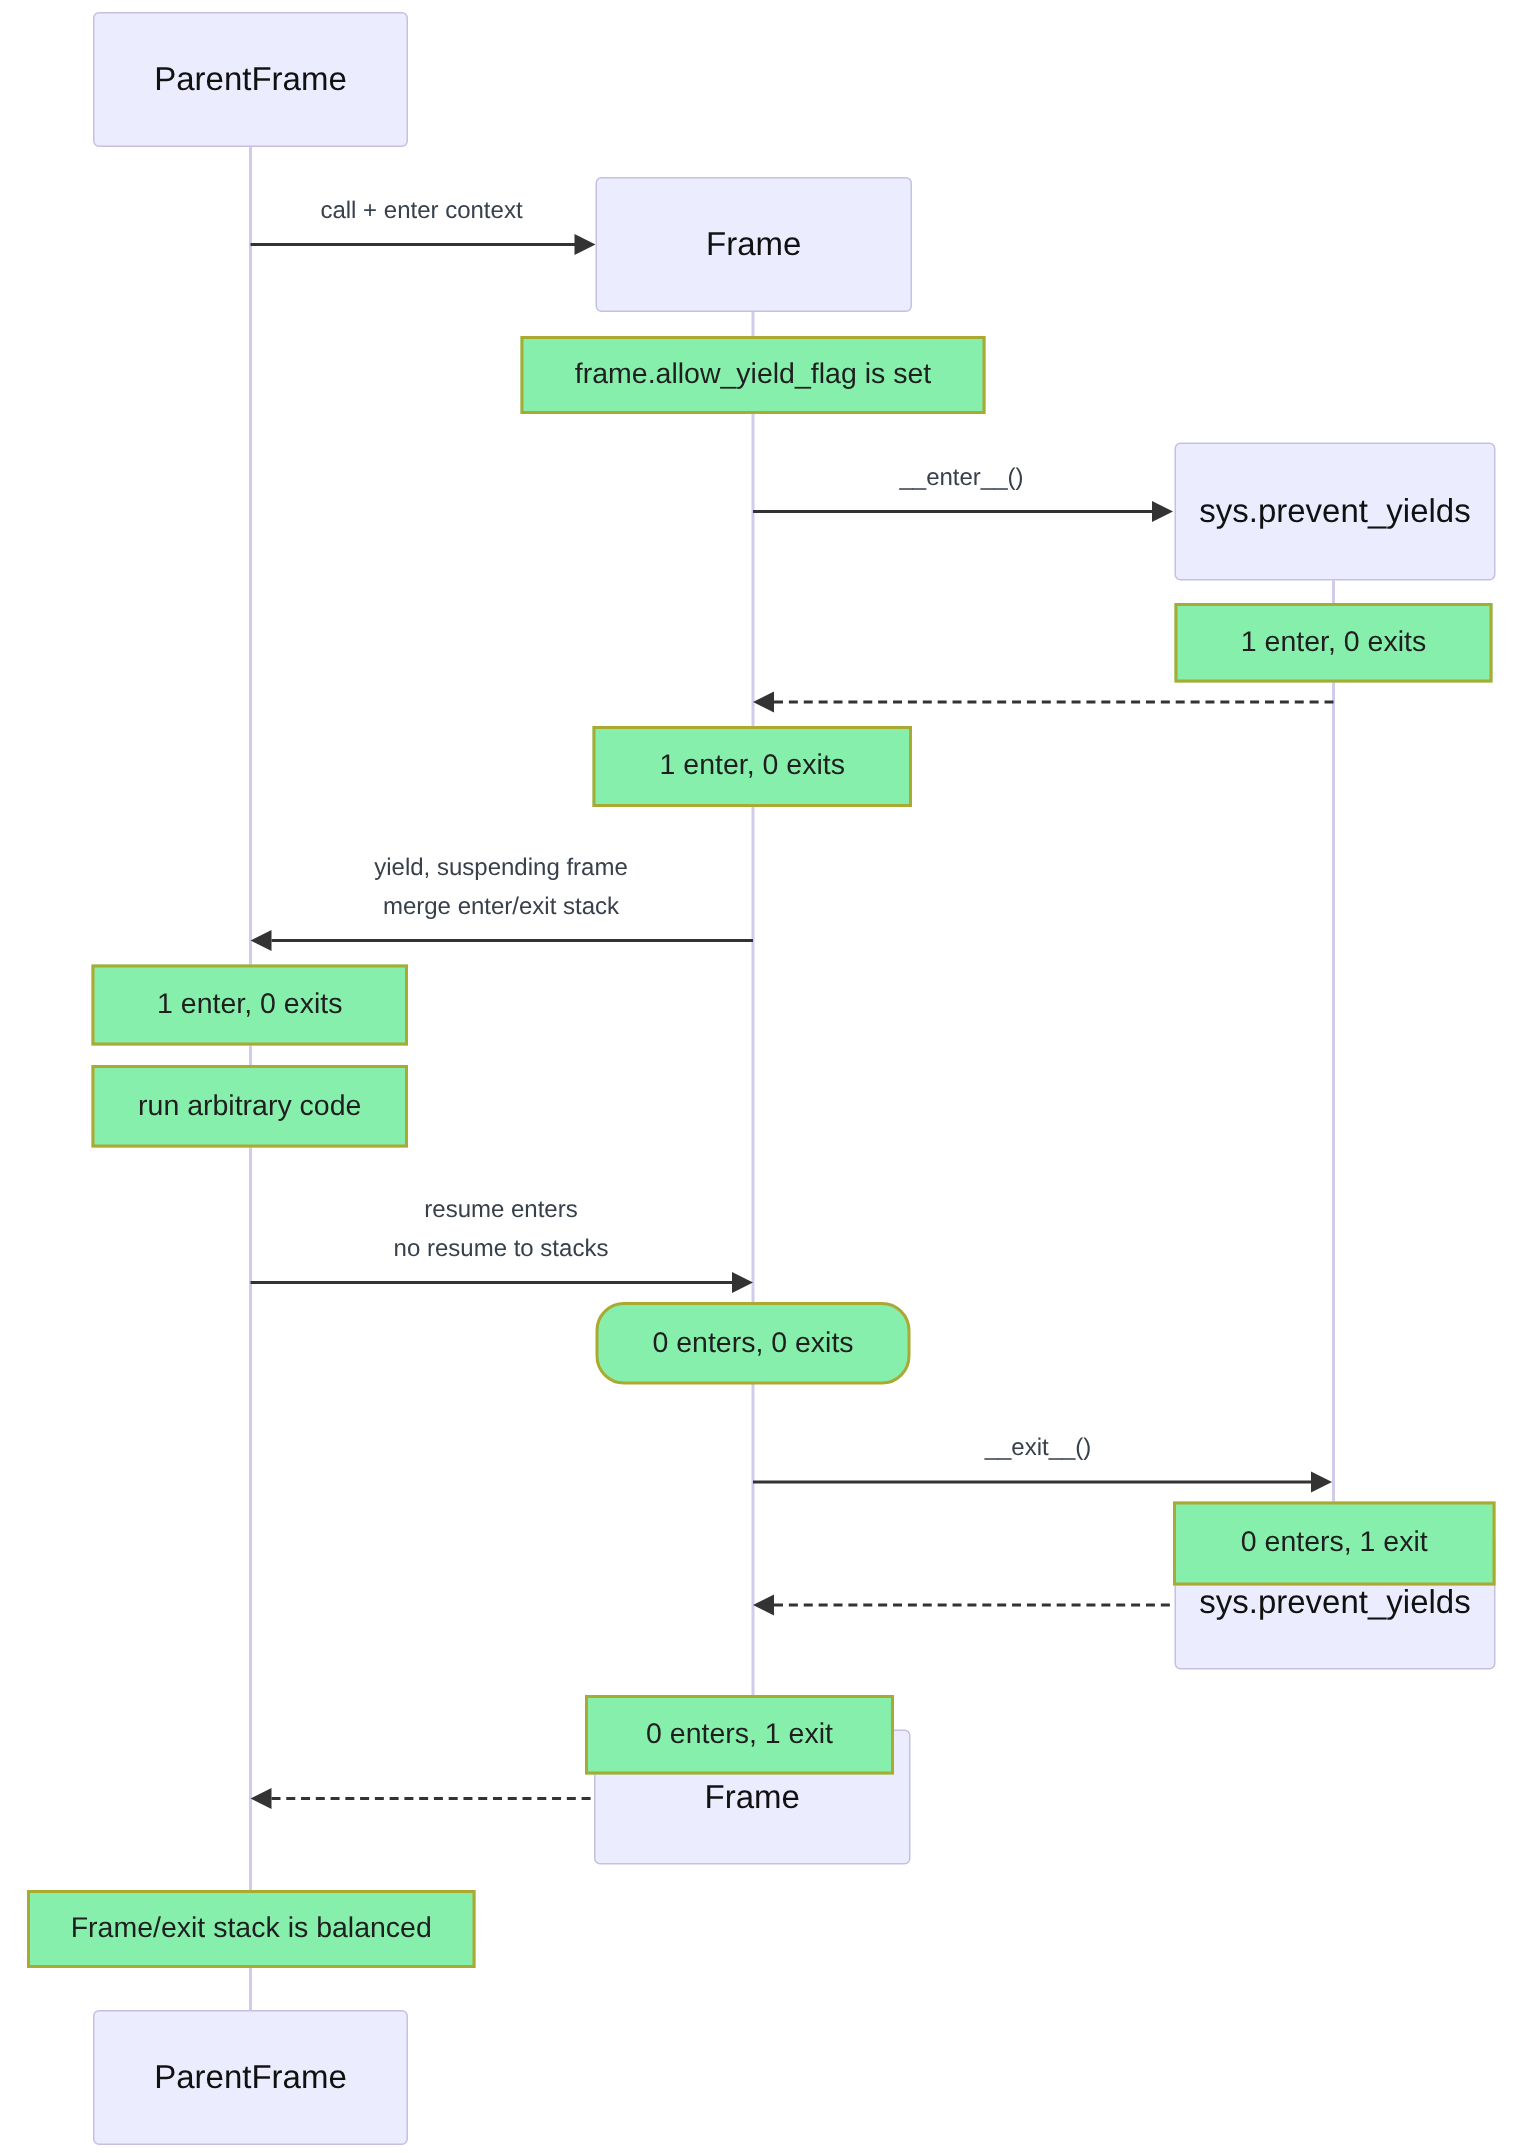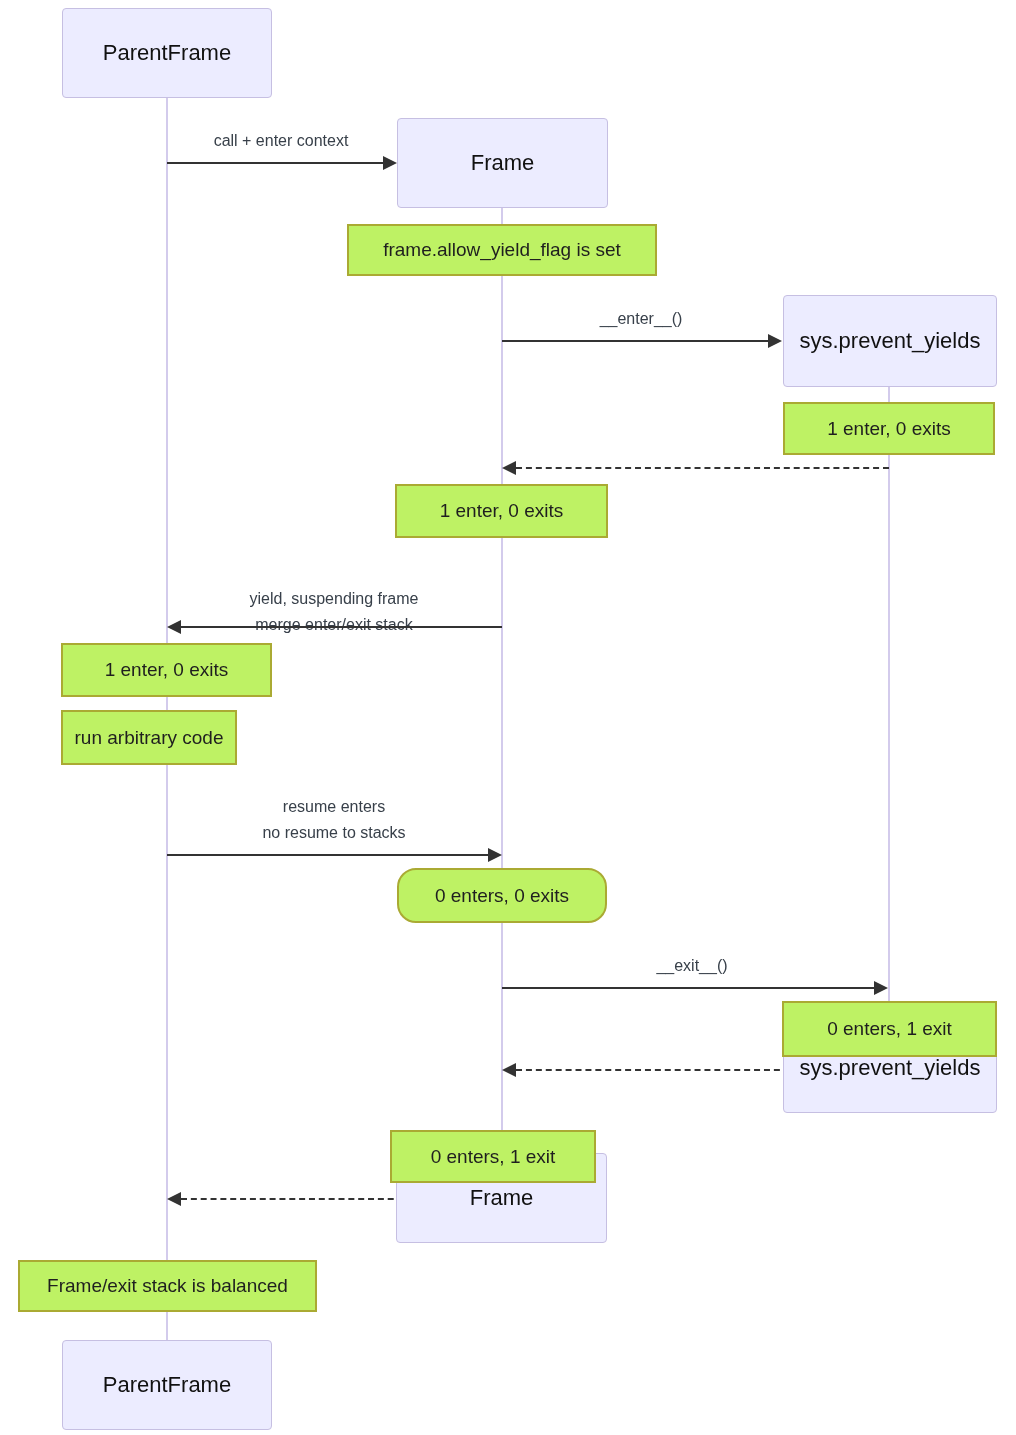--- a/index.html
+++ b/index.html
@@ -37,21 +37,21 @@
   .head.right{border-left:14px solid #333333;}
   .head.left{border-right:14px solid #333333;}
   .msg-label{
     position:absolute;z-index:2;
     transform:translateX(-50%);
     color:#38404a;font-size:16px;line-height:26px;
     text-align:center;white-space:nowrap;
   }
   .note{
     position:absolute;z-index:4;
-    background:#bef264;
+    background:#86efac;
     border:2px solid #aaaa33;
     display:flex;align-items:center;justify-content:center;
     color:#1f1f1f;font-size:19px;
     box-sizing:border-box;white-space:nowrap;
   }
 </style>
 </head>
 <body>
 
 <div id="canvas">
@@ -64,21 +64,21 @@
   <div class="msg-line" style="left:167px;top:162px;width:217px;"></div>
   <div class="head right" style="left:383px;top:156px;"></div>
 
   <div class="msg-label" style="left:641px;top:306px;">__enter__()</div>
   <div class="msg-line" style="left:502px;top:340px;width:267px;"></div>
   <div class="head right" style="left:768px;top:334px;"></div>
 
   <div class="msg-line dashed" style="left:516px;top:467px;width:373px;"></div>
   <div class="head left" style="left:502px;top:461px;"></div>
 
-  <div class="msg-label" style="left:334px;top:586px;">
+  <div class="msg-label" style="left:334px;top:566px;">
     <div>yield, suspending frame</div>
     <div>merge enter/exit stack</div>
   </div>
   <div class="msg-line" style="left:181px;top:626px;width:321px;"></div>
   <div class="head left" style="left:167px;top:620px;"></div>
 
   <div class="msg-label" style="left:334px;top:794px;">
     <div>resume enters</div>
     <div>no resume to stacks</div>
   </div>
@@ -99,19 +99,19 @@
   <div class="actor" style="left:397px;top:118px;width:211px;height:90px;">Frame</div>
   <div class="actor" style="left:783px;top:295px;width:214px;height:92px;">sys.prevent_yields</div>
   <div class="actor" style="left:783px;top:1022px;width:214px;height:91px;">sys.prevent_yields</div>
   <div class="actor" style="left:396px;top:1153px;width:211px;height:90px;">Frame</div>
   <div class="actor" style="left:62px;top:1340px;width:210px;height:90px;">ParentFrame</div>
 
   <div class="note" style="left:347px;top:224px;width:310px;height:52px;">frame.allow_yield_flag is set</div>
   <div class="note" style="left:783px;top:402px;width:212px;height:53px;">1 enter, 0 exits</div>
   <div class="note" style="left:395px;top:484px;width:213px;height:54px;">1 enter, 0 exits</div>
   <div class="note" style="left:61px;top:643px;width:211px;height:54px;">1 enter, 0 exits</div>
-  <div class="note" style="left:61px;top:710px;width:176px;height:55px;">run arbitrary code</div>
+  <div class="note" style="left:61px;top:710px;width:211px;height:55px;">run arbitrary code</div>
   <div class="note" style="left:397px;top:868px;width:210px;height:55px;border-radius:19px;">0 enters, 0 exits</div>
   <div class="note" style="left:782px;top:1001px;width:215px;height:56px;">0 enters, 1 exit</div>
   <div class="note" style="left:390px;top:1130px;width:206px;height:53px;">0 enters, 1 exit</div>
   <div class="note" style="left:18px;top:1260px;width:299px;height:52px;">Frame/exit stack is balanced</div>
 
 </div>
 
 </body></html>

